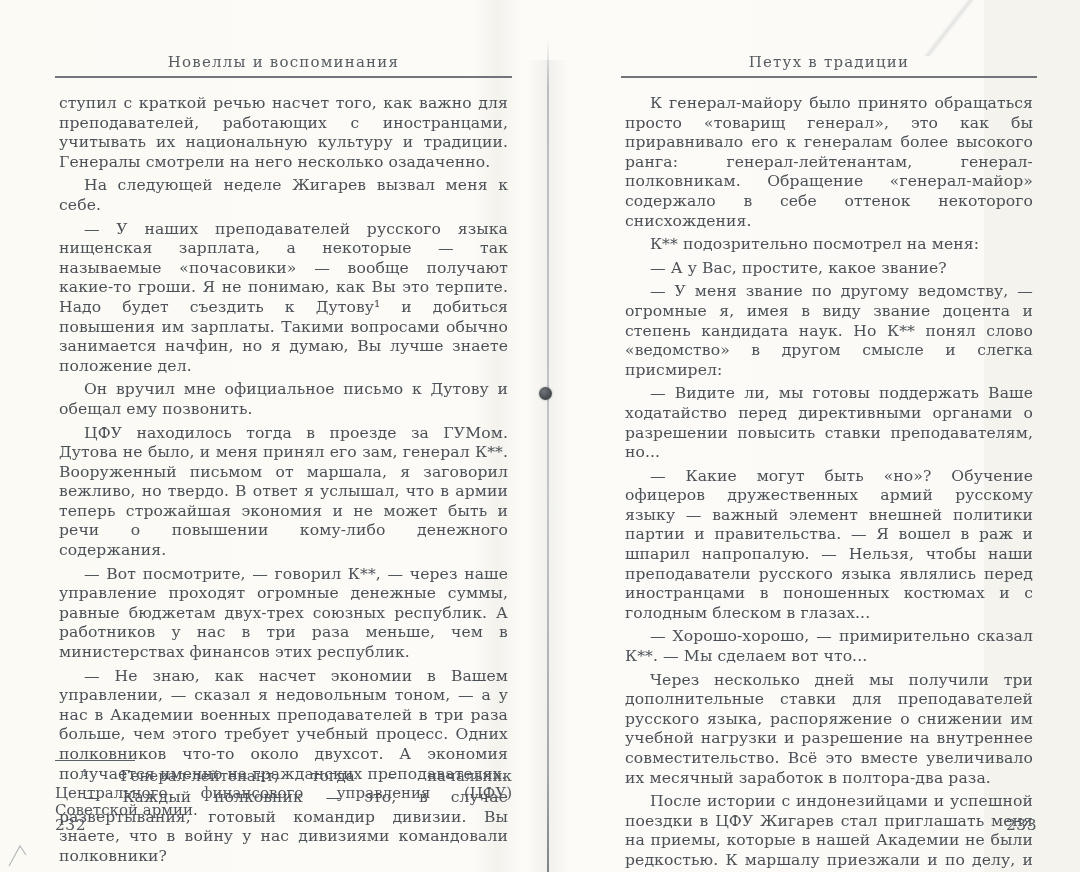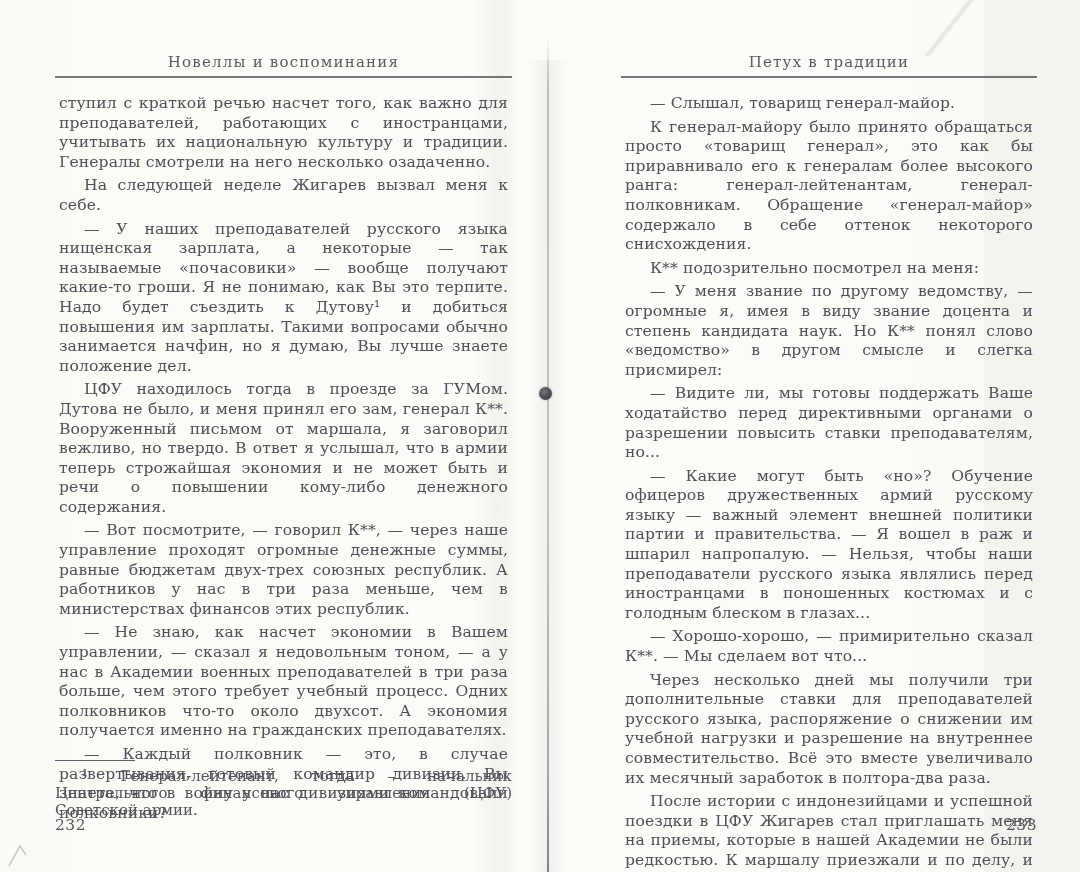--- a/index.html
+++ b/index.html
@@ -93,39 +93,40 @@
   <div class="ink-spot"></div>
   <div class="corner-crease"></div>
 
   <div class="page page-left">
     <div class="running-head">Новеллы и воспоминания</div>
     <div class="head-rule"></div>
     <div class="body-text" id="left-paragraphs">
         <p class="noindent">ступил с краткой речью насчет того, как важно для преподавателей, работающих с иностранцами, учитывать их национальную культуру и традиции. Генералы смотрели на него несколько озадаченно.</p>
         <p>На следующей неделе Жигарев вызвал меня к себе.</p>
         <p>— У наших преподавателей русского языка нищенская зарплата, а некоторые — так называемые «почасовики» — вообще получают какие-то гроши. Я не понимаю, как Вы это терпите. Надо будет съездить к Дутову¹ и добиться повышения им зарплаты. Такими вопросами обычно занимается начфин, но я думаю, Вы лучше знаете положение дел.</p>
+        <p>Он вручил мне официальное письмо к Дутову и обещал ему позвонить.</p>
         <p>ЦФУ находилось тогда в проезде за ГУМом. Дутова не было, и меня принял его зам, генерал К**. Вооруженный письмом от маршала, я заговорил вежливо, но твердо. В ответ я услышал, что в армии теперь строжайшая экономия и не может быть и речи о повышении кому-либо денежного содержания.</p>
         <p>— Вот посмотрите, — говорил К**, — через наше управление проходят огромные денежные суммы, равные бюджетам двух-трех союзных республик. А работников у нас в три раза меньше, чем в министерствах финансов этих республик.</p>
         <p>— Не знаю, как насчет экономии в Вашем управлении, — сказал я недовольным тоном, — а у нас в Академии военных преподавателей в три раза больше, чем этого требует учебный процесс. Одних полковников что-то около двухсот. А экономия получается именно на гражданских преподавателях.</p>
         <p>— Каждый полковник — это, в случае развертывания, готовый командир дивизии. Вы знаете, что в войну у нас дивизиями командовали полковники?</p>
       </div>
     <div class="footnote-block">
       <div class="footnote-rule"></div>
       <p class="footnote">¹ Генерал-лейтенант, тогда – начальник Центрального финансового управления (ЦФУ) Советской армии.</p>
     </div>
     <div class="page-number page-number-left">232</div>
   </div>
 
   <div class="page page-right">
     <div class="running-head">Петух в традиции</div>
     <div class="head-rule"></div>
     <div class="body-text" id="right-paragraphs">
-        <p>— Слышал, товарищ генерал-майор.</p>
         <p>К генерал-майору было принято обращаться просто «товарищ генерал», это как бы приравнивало его к генералам более высокого ранга: генерал-лейтенантам, генерал-полковникам. Обращение «генерал-майор» содержало в себе оттенок некоторого снисхождения.</p>
         <p>К** подозрительно посмотрел на меня:</p>
+        <p>— А у Вас, простите, какое звание?</p>
         <p>— У меня звание по другому ведомству, — огромные я, имея в виду звание доцента и степень кандидата наук. Но К** понял слово «ведомство» в другом смысле и слегка присмирел:</p>
         <p>— Видите ли, мы готовы поддержать Ваше ходатайство перед директивными органами о разрешении повысить ставки преподавателям, но...</p>
         <p>— Какие могут быть «но»? Обучение офицеров дружественных армий русскому языку — важный элемент внешней политики партии и правительства. — Я вошел в раж и шпарил напропалую. — Нельзя, чтобы наши преподаватели русского языка являлись перед иностранцами в поношенных костюмах и с голодным блеском в глазах...</p>
         <p>— Хорошо-хорошо, — примирительно сказал К**. — Мы сделаем вот что...</p>
         <p>Через несколько дней мы получили три дополнительные ставки для преподавателей русского языка, распоряжение о снижении им учебной нагрузки и разрешение на внутреннее совместительство. Всё это вместе увеличивало их месячный заработок в полтора-два раза.</p>
         <p>После истории с индонезийцами и успешной поездки в ЦФУ Жигарев стал приглашать меня на приемы, которые в нашей Академии не были редкостью. К маршалу приезжали и по делу, и просто в гости многие военачальники его уровня. Жигарев принимал их с размахом.</p>
       </div>
     <div class="page-number page-number-right">233</div>
   </div>
 

